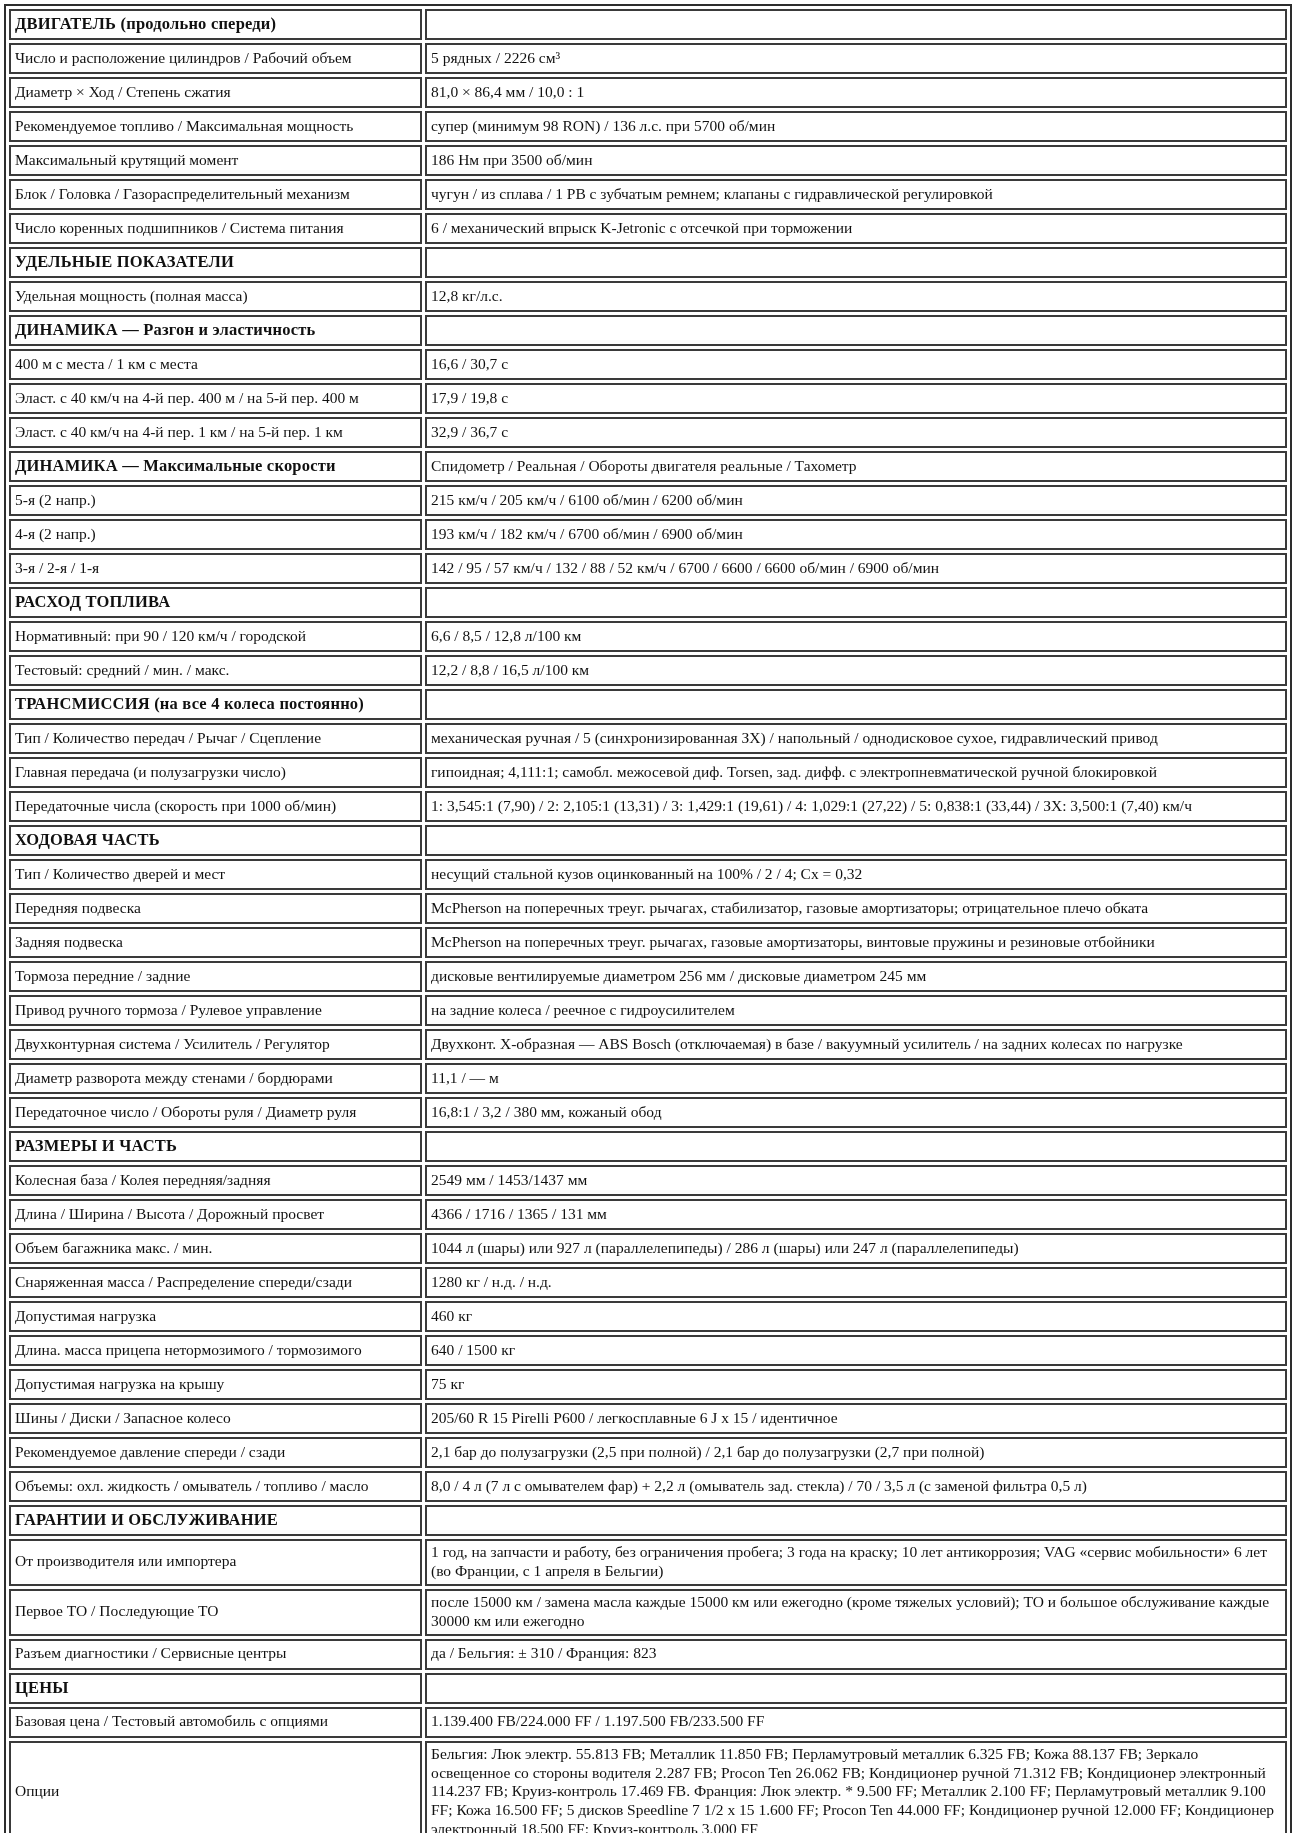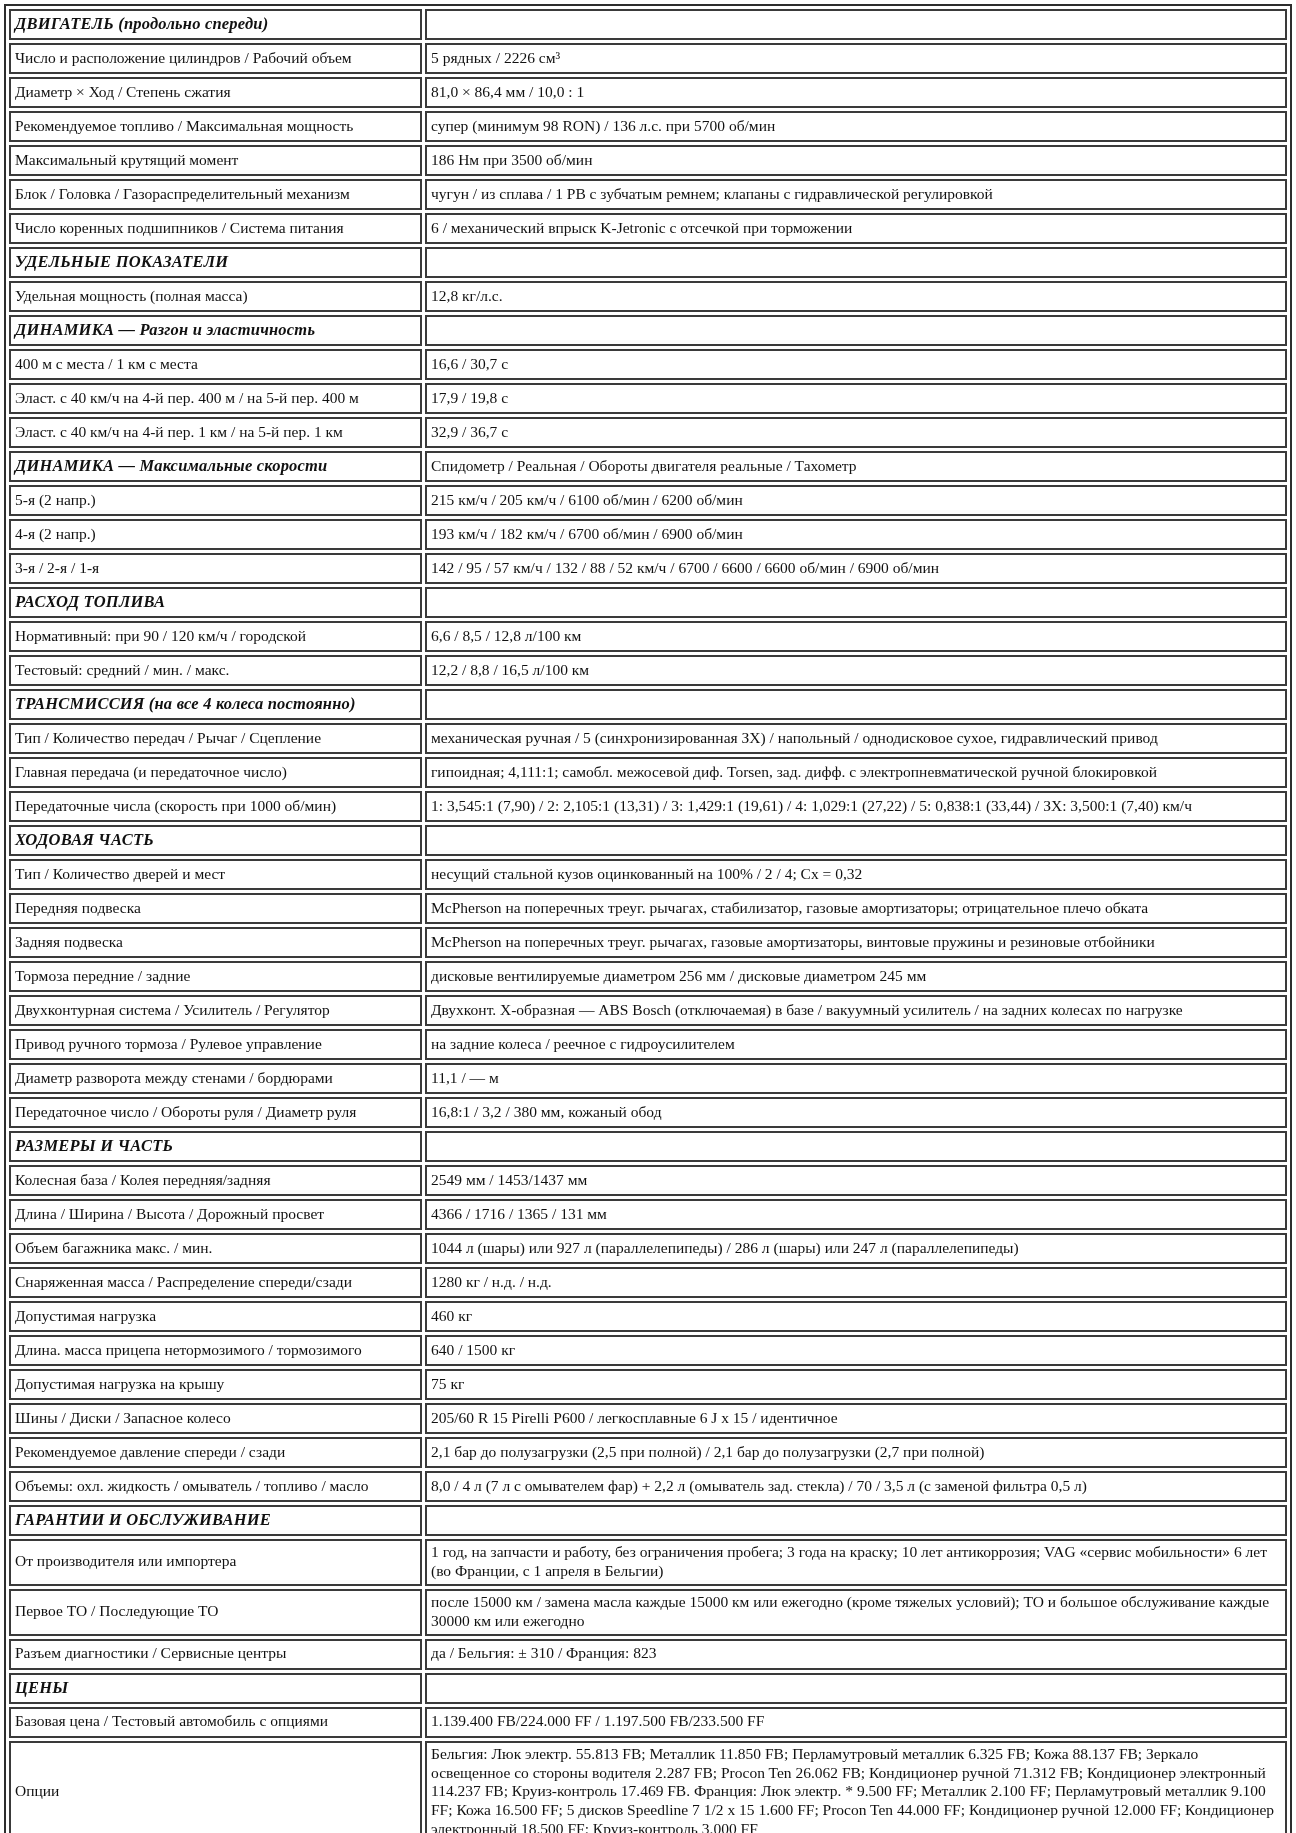--- a/index.html
+++ b/index.html
@@ -31,21 +31,20 @@
     vertical-align: middle;
     height: 22px;
     overflow: hidden;
     word-wrap: break-word;
   }
   table.spec-table td.col-label { width: 399px; }
   tr.section-row td.col-label {
     font-weight: bold;
     font-size: 16.5px;
     letter-spacing: 0.2px;
-    font-style: italic;
   }
 </style>
 </head>
 <body>
 
 <table class="spec-table">
   <tbody>
       <tr class="section-row">
         <td class="col-label">ДВИГАТЕЛЬ (продольно спереди)</td>
         <td class="col-value"></td>
@@ -128,21 +127,21 @@
       </tr>
       <tr class="section-row">
         <td class="col-label">ТРАНСМИССИЯ (на все 4 колеса постоянно)</td>
         <td class="col-value"></td>
       </tr>
       <tr class="data-row">
         <td class="col-label">Тип / Количество передач / Рычаг / Сцепление</td>
         <td class="col-value">механическая ручная / 5 (синхронизированная ЗХ) / напольный / однодисковое сухое, гидравлический привод</td>
       </tr>
       <tr class="data-row">
-        <td class="col-label">Главная передача (и передаточное число)</td>
+        <td class="col-label">Главная передача (и полузагрузки число)</td>
         <td class="col-value">гипоидная; 4,111:1; самобл. межосевой диф. Torsen, зад. дифф. с электропневматической ручной блокировкой</td>
       </tr>
       <tr class="data-row">
         <td class="col-label">Передаточные числа (скорость при 1000 об/мин)</td>
         <td class="col-value">1: 3,545:1 (7,90) / 2: 2,105:1 (13,31) / 3: 1,429:1 (19,61) / 4: 1,029:1 (27,22) / 5: 0,838:1 (33,44) / ЗХ: 3,500:1 (7,40) км/ч</td>
       </tr>
       <tr class="section-row">
         <td class="col-label">ХОДОВАЯ ЧАСТЬ</td>
         <td class="col-value"></td>
       </tr>
@@ -156,26 +155,26 @@
       </tr>
       <tr class="data-row">
         <td class="col-label">Задняя подвеска</td>
         <td class="col-value">McPherson на поперечных треуг. рычагах, газовые амортизаторы, винтовые пружины и резиновые отбойники</td>
       </tr>
       <tr class="data-row">
         <td class="col-label">Тормоза передние / задние</td>
         <td class="col-value">дисковые вентилируемые диаметром 256 мм / дисковые диаметром 245 мм</td>
       </tr>
       <tr class="data-row">
+        <td class="col-label">Привод ручного тормоза / Рулевое управление</td>
+        <td class="col-value">на задние колеса / реечное с гидроусилителем</td>
+      </tr>
+      <tr class="data-row">
         <td class="col-label">Двухконтурная система / Усилитель / Регулятор</td>
         <td class="col-value">Двухконт. Х-образная — ABS Bosch (отключаемая) в базе / вакуумный усилитель / на задних колесах по нагрузке</td>
-      </tr>
-      <tr class="data-row">
-        <td class="col-label">Привод ручного тормоза / Рулевое управление</td>
-        <td class="col-value">на задние колеса / реечное с гидроусилителем</td>
       </tr>
       <tr class="data-row">
         <td class="col-label">Диаметр разворота между стенами / бордюрами</td>
         <td class="col-value">11,1 / — м</td>
       </tr>
       <tr class="data-row">
         <td class="col-label">Передаточное число / Обороты руля / Диаметр руля</td>
         <td class="col-value">16,8:1 / 3,2 / 380 мм, кожаный обод</td>
       </tr>
       <tr class="section-row">

